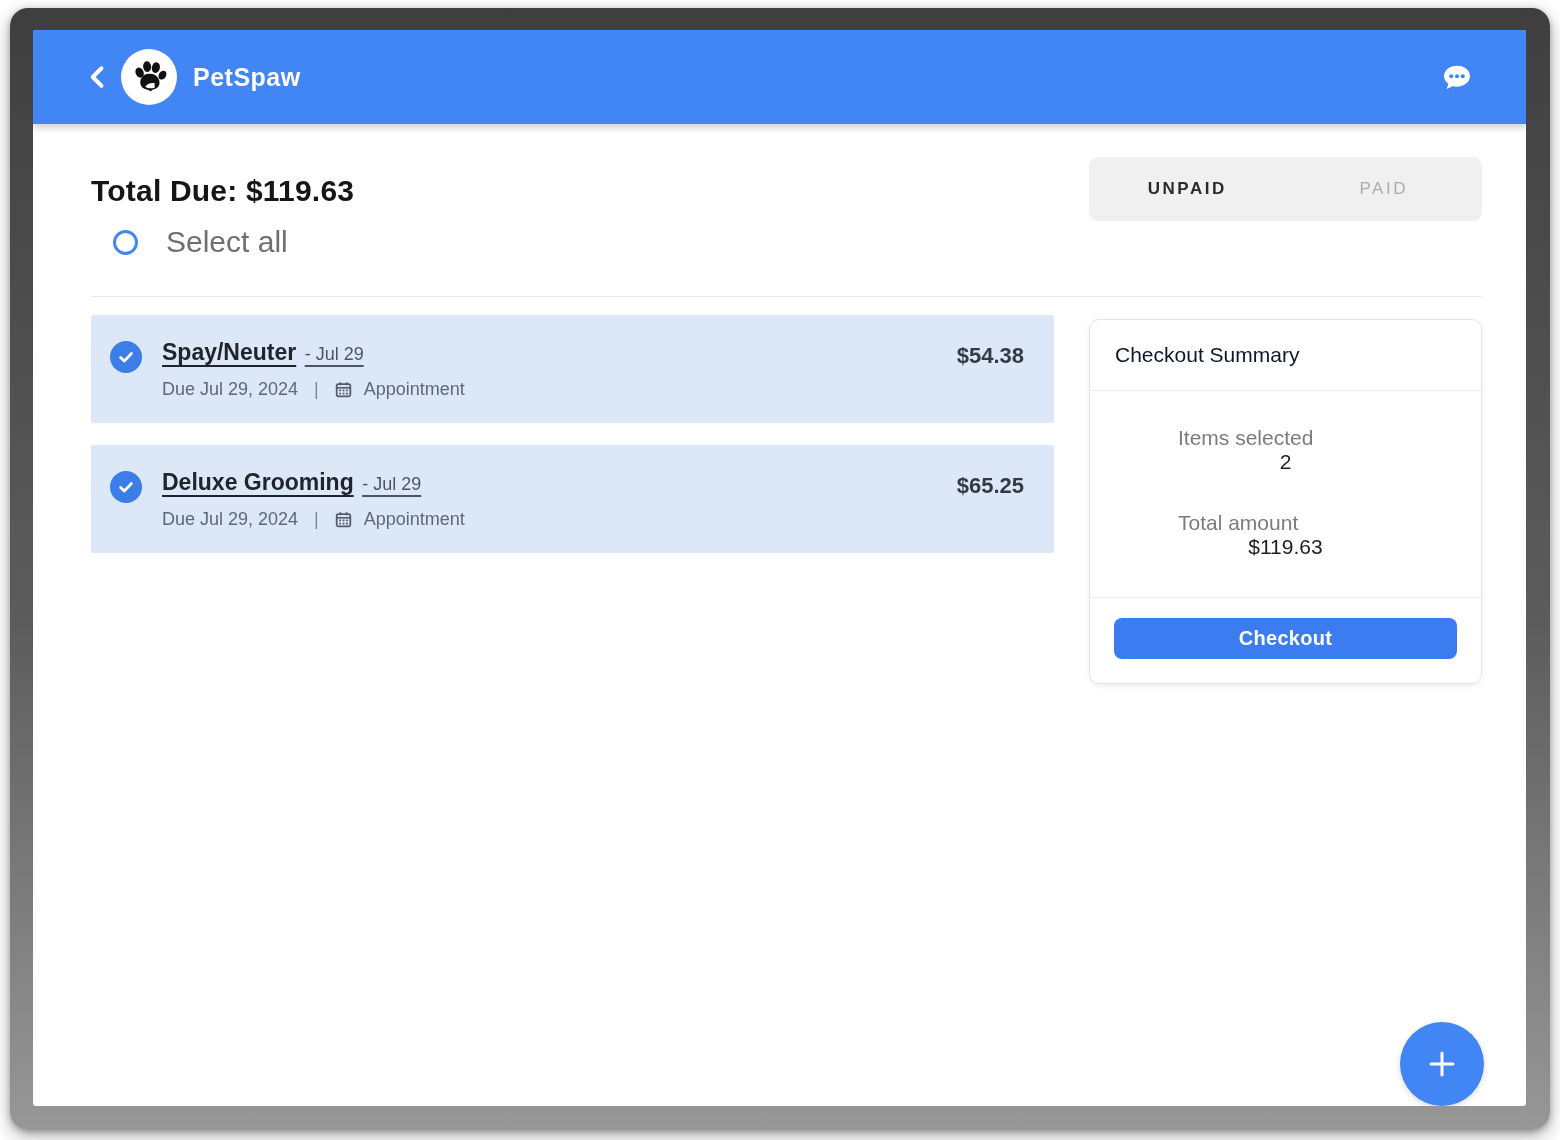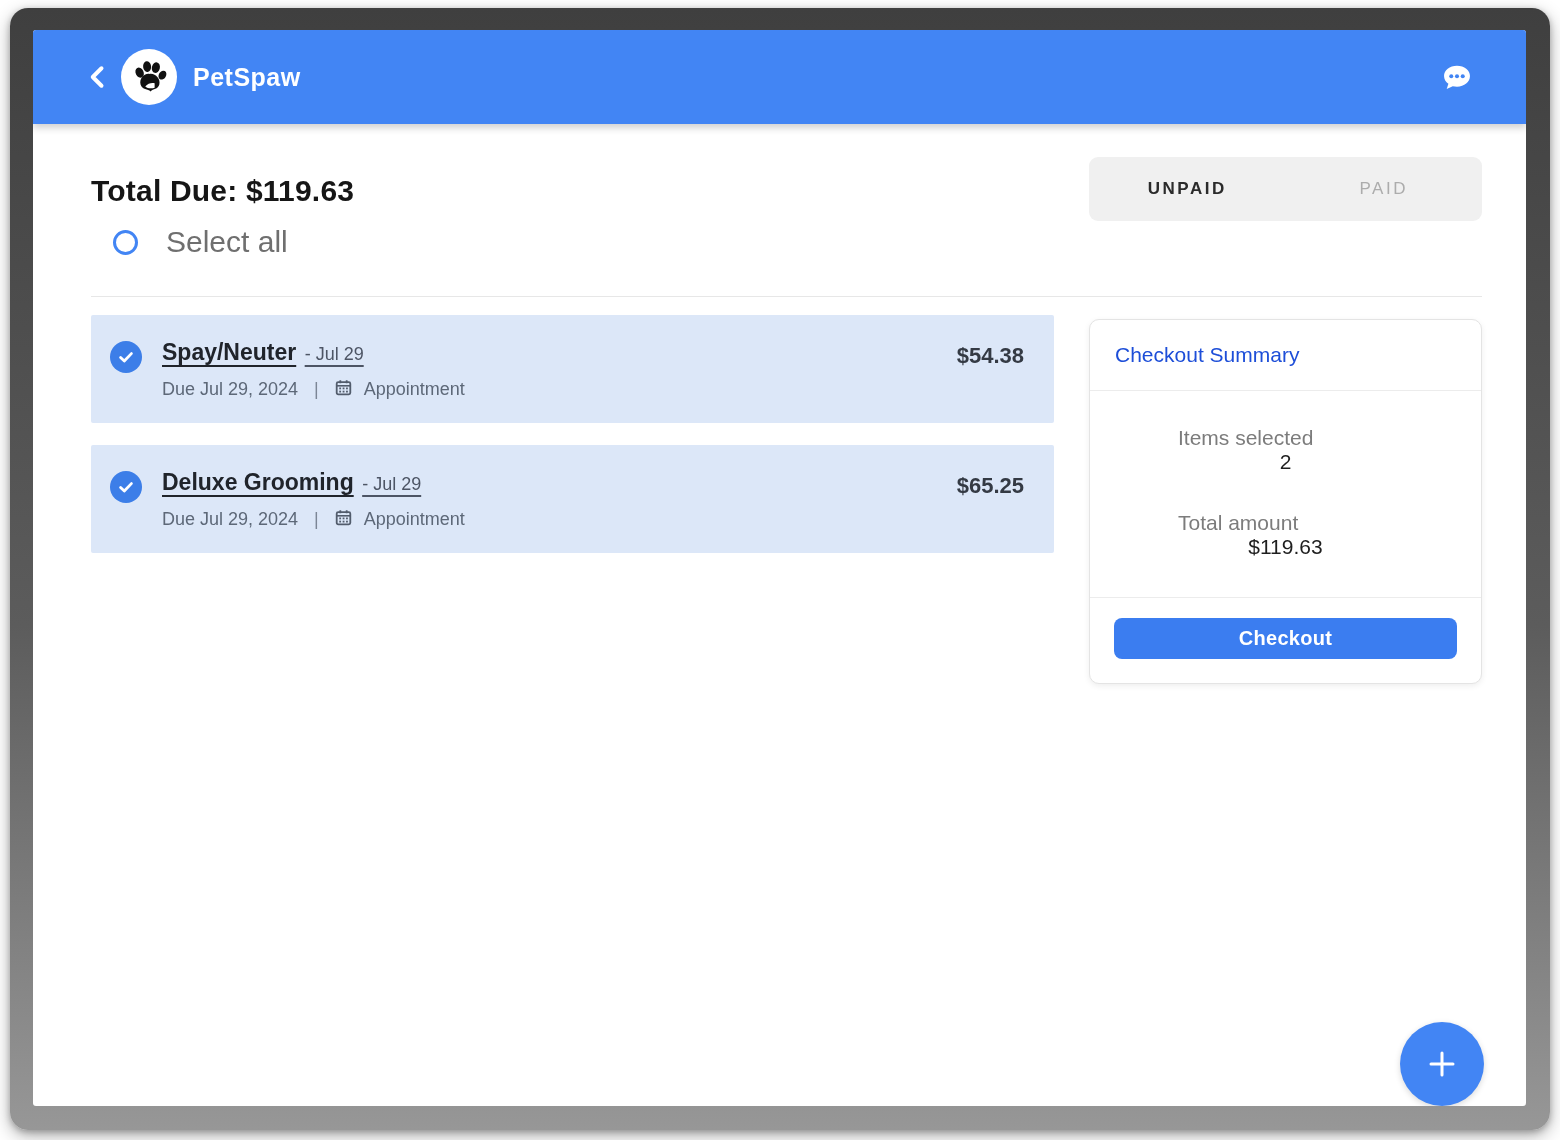--- a/index.html
+++ b/index.html
@@ -61,30 +61,30 @@
     margin-bottom:22px;cursor:pointer;}
   .check-circle{width:32px;height:32px;border-radius:50%;background:var(--check-blue);
     display:flex;align-items:center;justify-content:center;flex:0 0 auto;
     margin-top:4px;cursor:pointer;}
   .item-body{margin-left:20px;flex:1;min-width:0;}
   .item-title-line{line-height:30px;}
   .item-title{font-size:23px;font-weight:700;color:#20242B;
     text-decoration:underline;text-decoration-thickness:2px;text-underline-offset:5px;cursor:pointer;}
   .item-date-suffix{font-size:18px;color:#4D5565;margin-left:4px;
     text-decoration:underline;text-decoration-thickness:1.5px;text-underline-offset:5px;}
-  .item-sub{margin-top:9px;font-size:18px;color:#5D6878;display:flex;gap:10px;}
+  .item-sub{margin-top:9px;font-size:18px;color:#5D6878;display:flex;align-items:center;gap:10px;}
   .item-sub .pipe{color:#7C8696;margin:0 6px;}
   .cal-icon{display:inline-flex;margin-right:2px;color:#525C6C;}
   .item-price{font-size:22px;font-weight:600;color:#343A44;margin-top:6px;white-space:nowrap;}
 
   
   .right-col{width:393px;flex:0 0 auto;padding-top:4px;}
   .summary-card{background:#fff;border:1px solid #E4E4E4;border-radius:10px;
     box-shadow:0 2px 6px rgba(0,0,0,.07);overflow:hidden;}
-  .summary-head{padding:23px 25px;font-size:21px;color:#1d4ed8;font-weight:500;}
+  .summary-head{padding:23px 25px;font-size:21px;color:#0f172a;font-weight:500;}
   .summary-rows{border-top:1px solid #ECECEC;border-bottom:1px solid #ECECEC;
     padding:35px 25px 38px 25px;}
   .summary-row{display:flex;align-items:center;flex-direction:column;}
   .summary-row + .summary-row{margin-top:37px;}
   .summary-label{font-size:21px;color:#7C7C7C;width:215px;flex:0 0 auto;}
   .summary-value{font-size:21px;color:#1F1F1F;font-weight:500;}
   .summary-footer{padding:20px 24px 24px 24px;}
   .checkout-btn{width:100%;height:41px;background:var(--button-blue);border:none;
     border-radius:8px;color:#fff;font-size:20px;font-weight:700;letter-spacing:.3px;
     cursor:pointer;font-family:inherit;}

